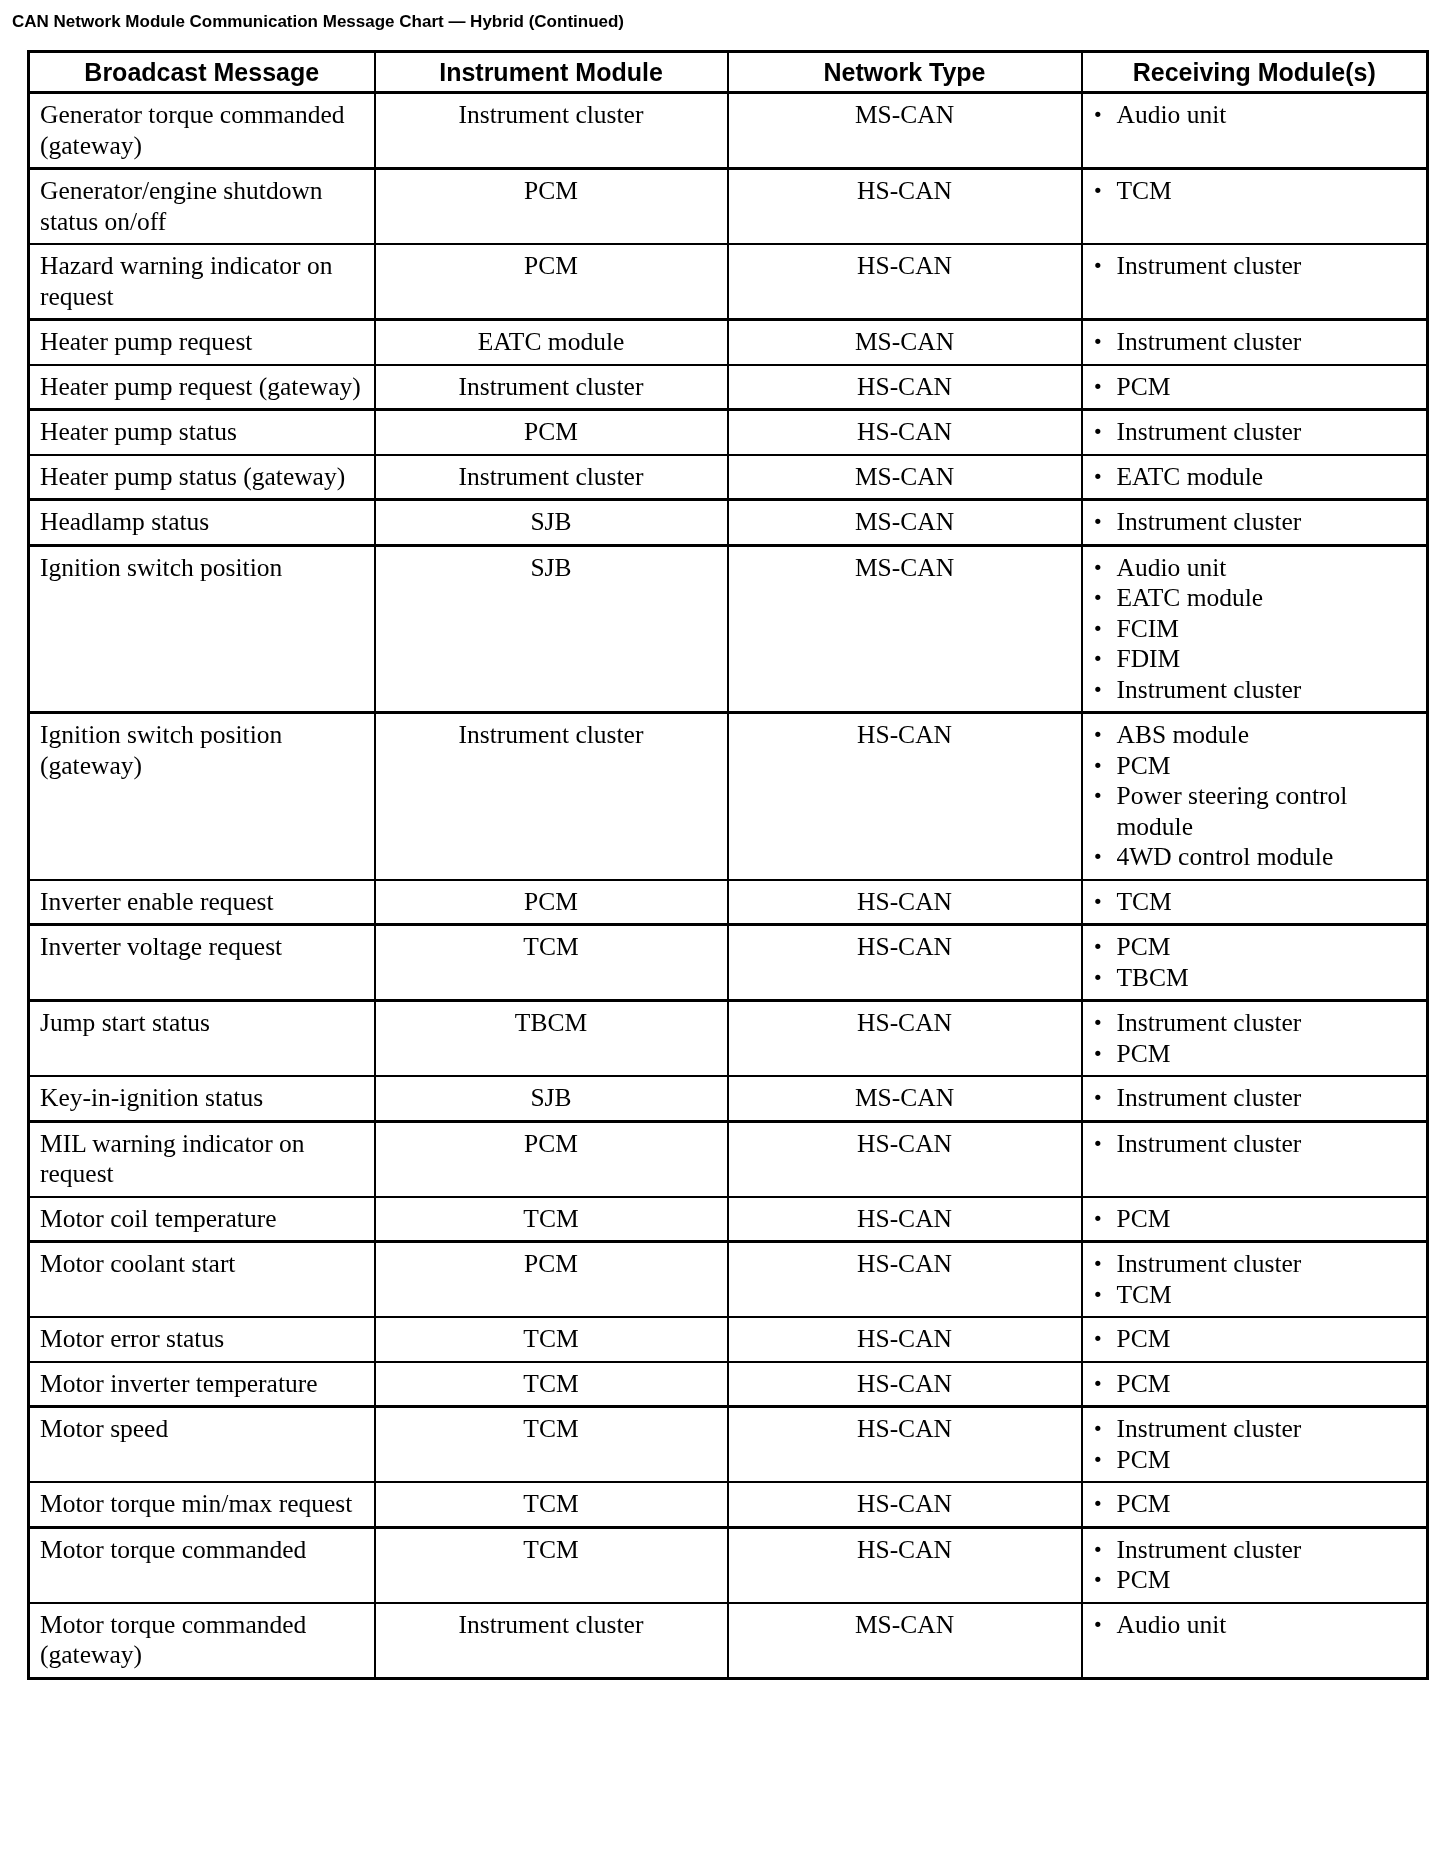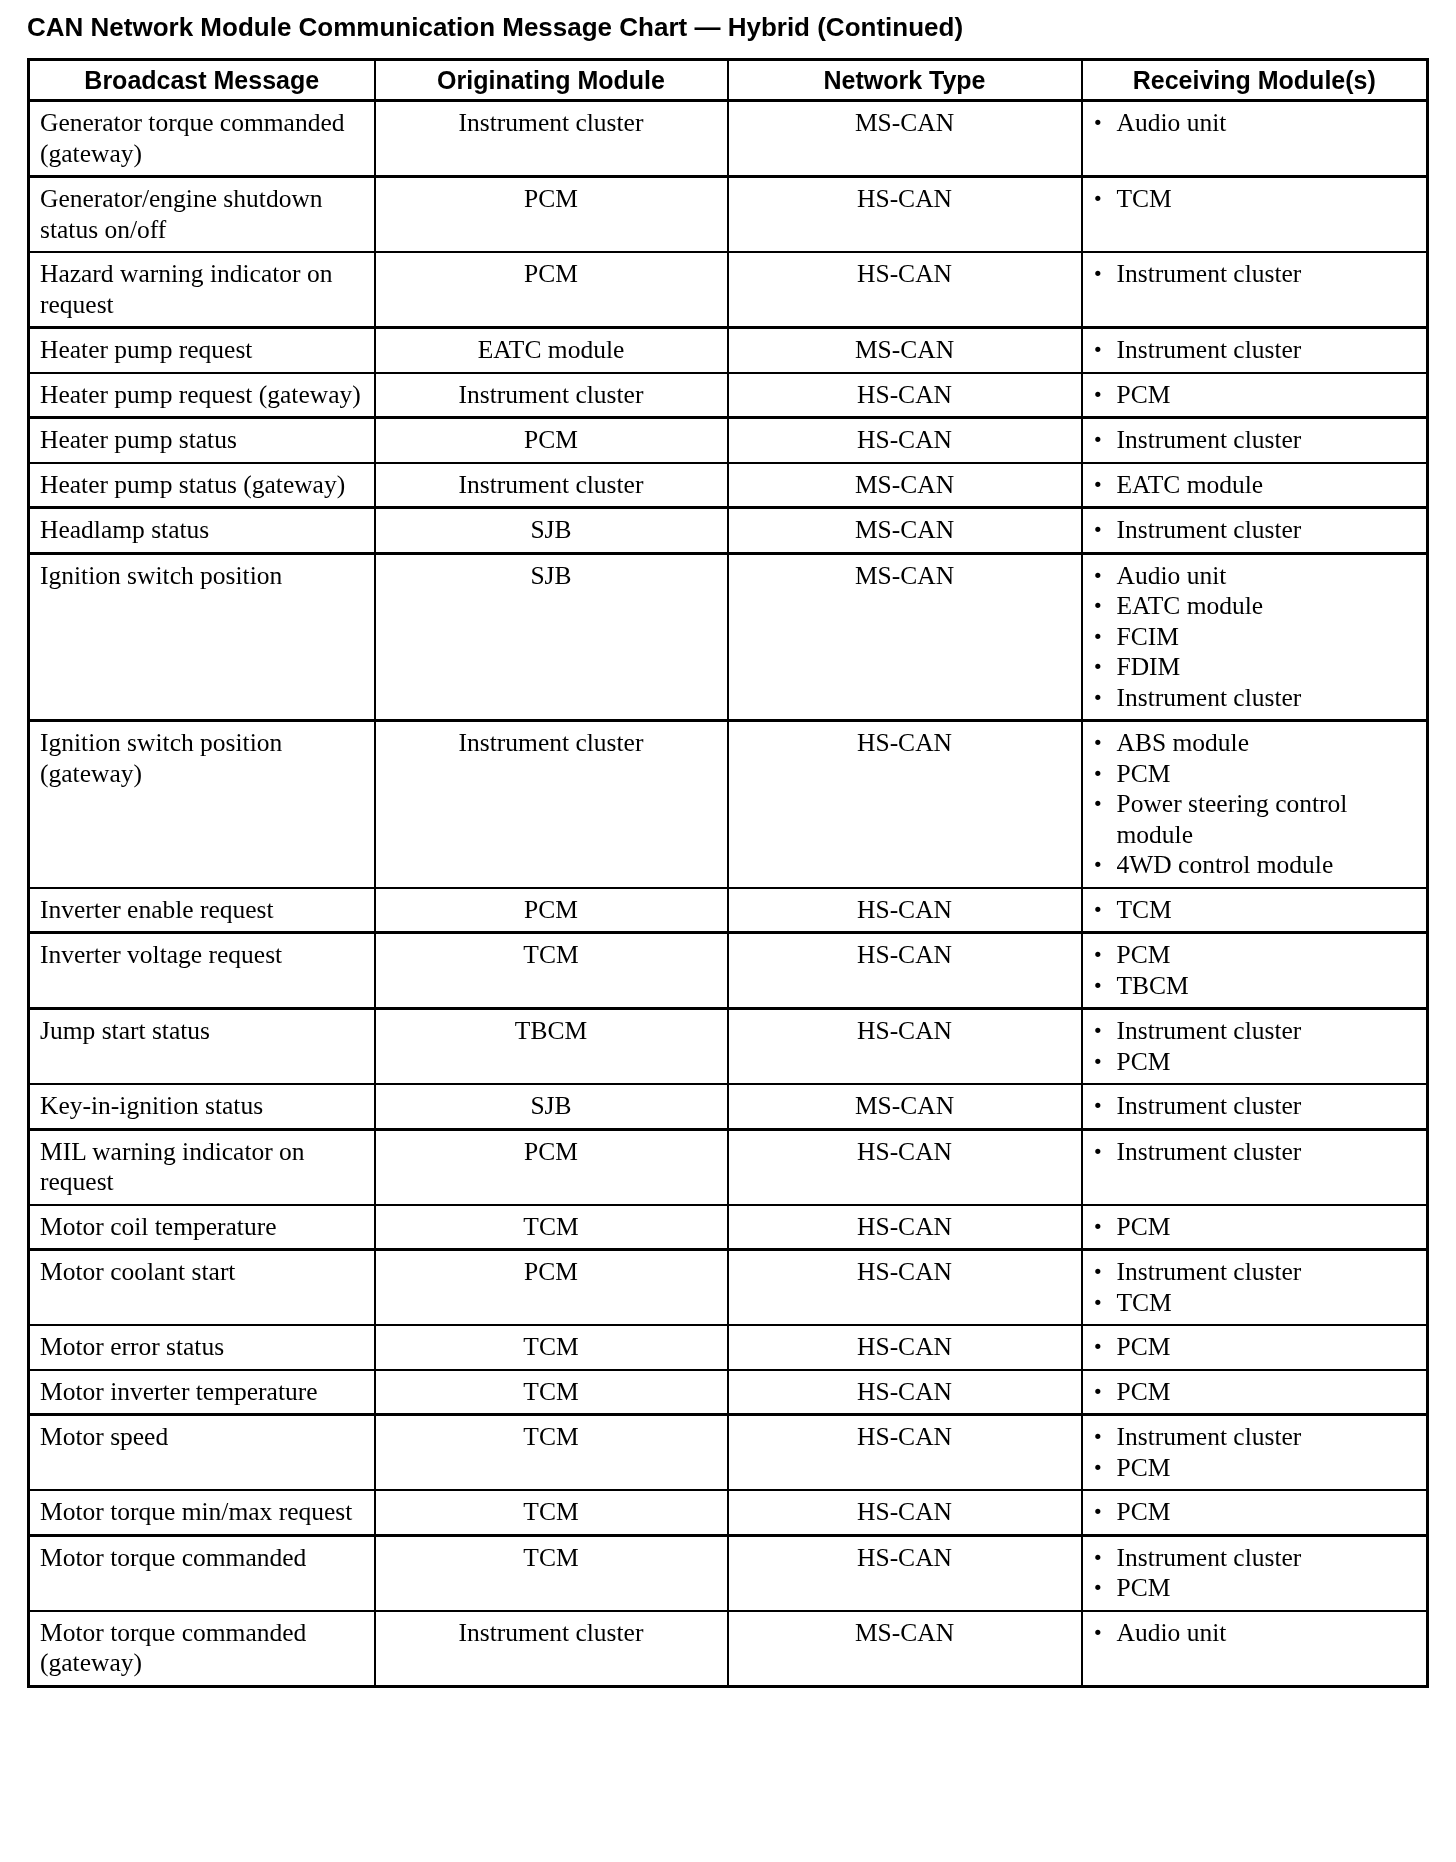--- a/index.html
+++ b/index.html
@@ -1,23 +1,23 @@
 <!DOCTYPE html>
 <html><head>
 <meta charset="utf-8">
 <style>
   html, body { margin: 0; padding: 0; background: #ffffff; }
   body { width: 1456px; height: 1862px; position: relative; overflow: hidden; color: #000; }
   .title {
-    position: absolute; left: 27px; top: 12px;
+    position: absolute; left: 12px; top: 12px;
     font-family: "Liberation Sans", sans-serif; font-weight: bold;
-    font-size: 26px; letter-spacing: 0px; white-space: nowrap;
+    font-size: 17px; letter-spacing: 0px; white-space: nowrap;
   }
   table.chart {
-    position: absolute; left: 27px; top: 58px;
+    position: absolute; left: 27px; top: 50px;
     width: 1399px; border-collapse: collapse; table-layout: fixed;
     border: 3px solid #000;
   }
   table.chart col.c1 { width: 346px; }
   table.chart col.c2 { width: 353px; }
   table.chart col.c3 { width: 354px; }
   table.chart col.c4 { width: 346px; }
   table.chart th {
     font-family: "Liberation Sans", sans-serif; font-weight: bold;
     font-size: 25px; height: 38px; padding: 0; text-align: center;
@@ -47,21 +47,21 @@
 <table class="chart">
   <colgroup>
       <col class="c1">
       <col class="c2">
       <col class="c3">
       <col class="c4">
     </colgroup>
   <thead>
     <tr>
       <th>Broadcast Message</th>
-      <th>Originating Module</th>
+      <th>Instrument Module</th>
       <th>Network Type</th>
       <th>Receiving Module(s)</th>
     </tr>
   </thead>
   <tbody id="chart-body">
 
   <tr class="thick">
     <td>Generator torque commanded (gateway)</td>
     <td class="center">Instrument cluster</td>
     <td class="center">MS-CAN</td>

